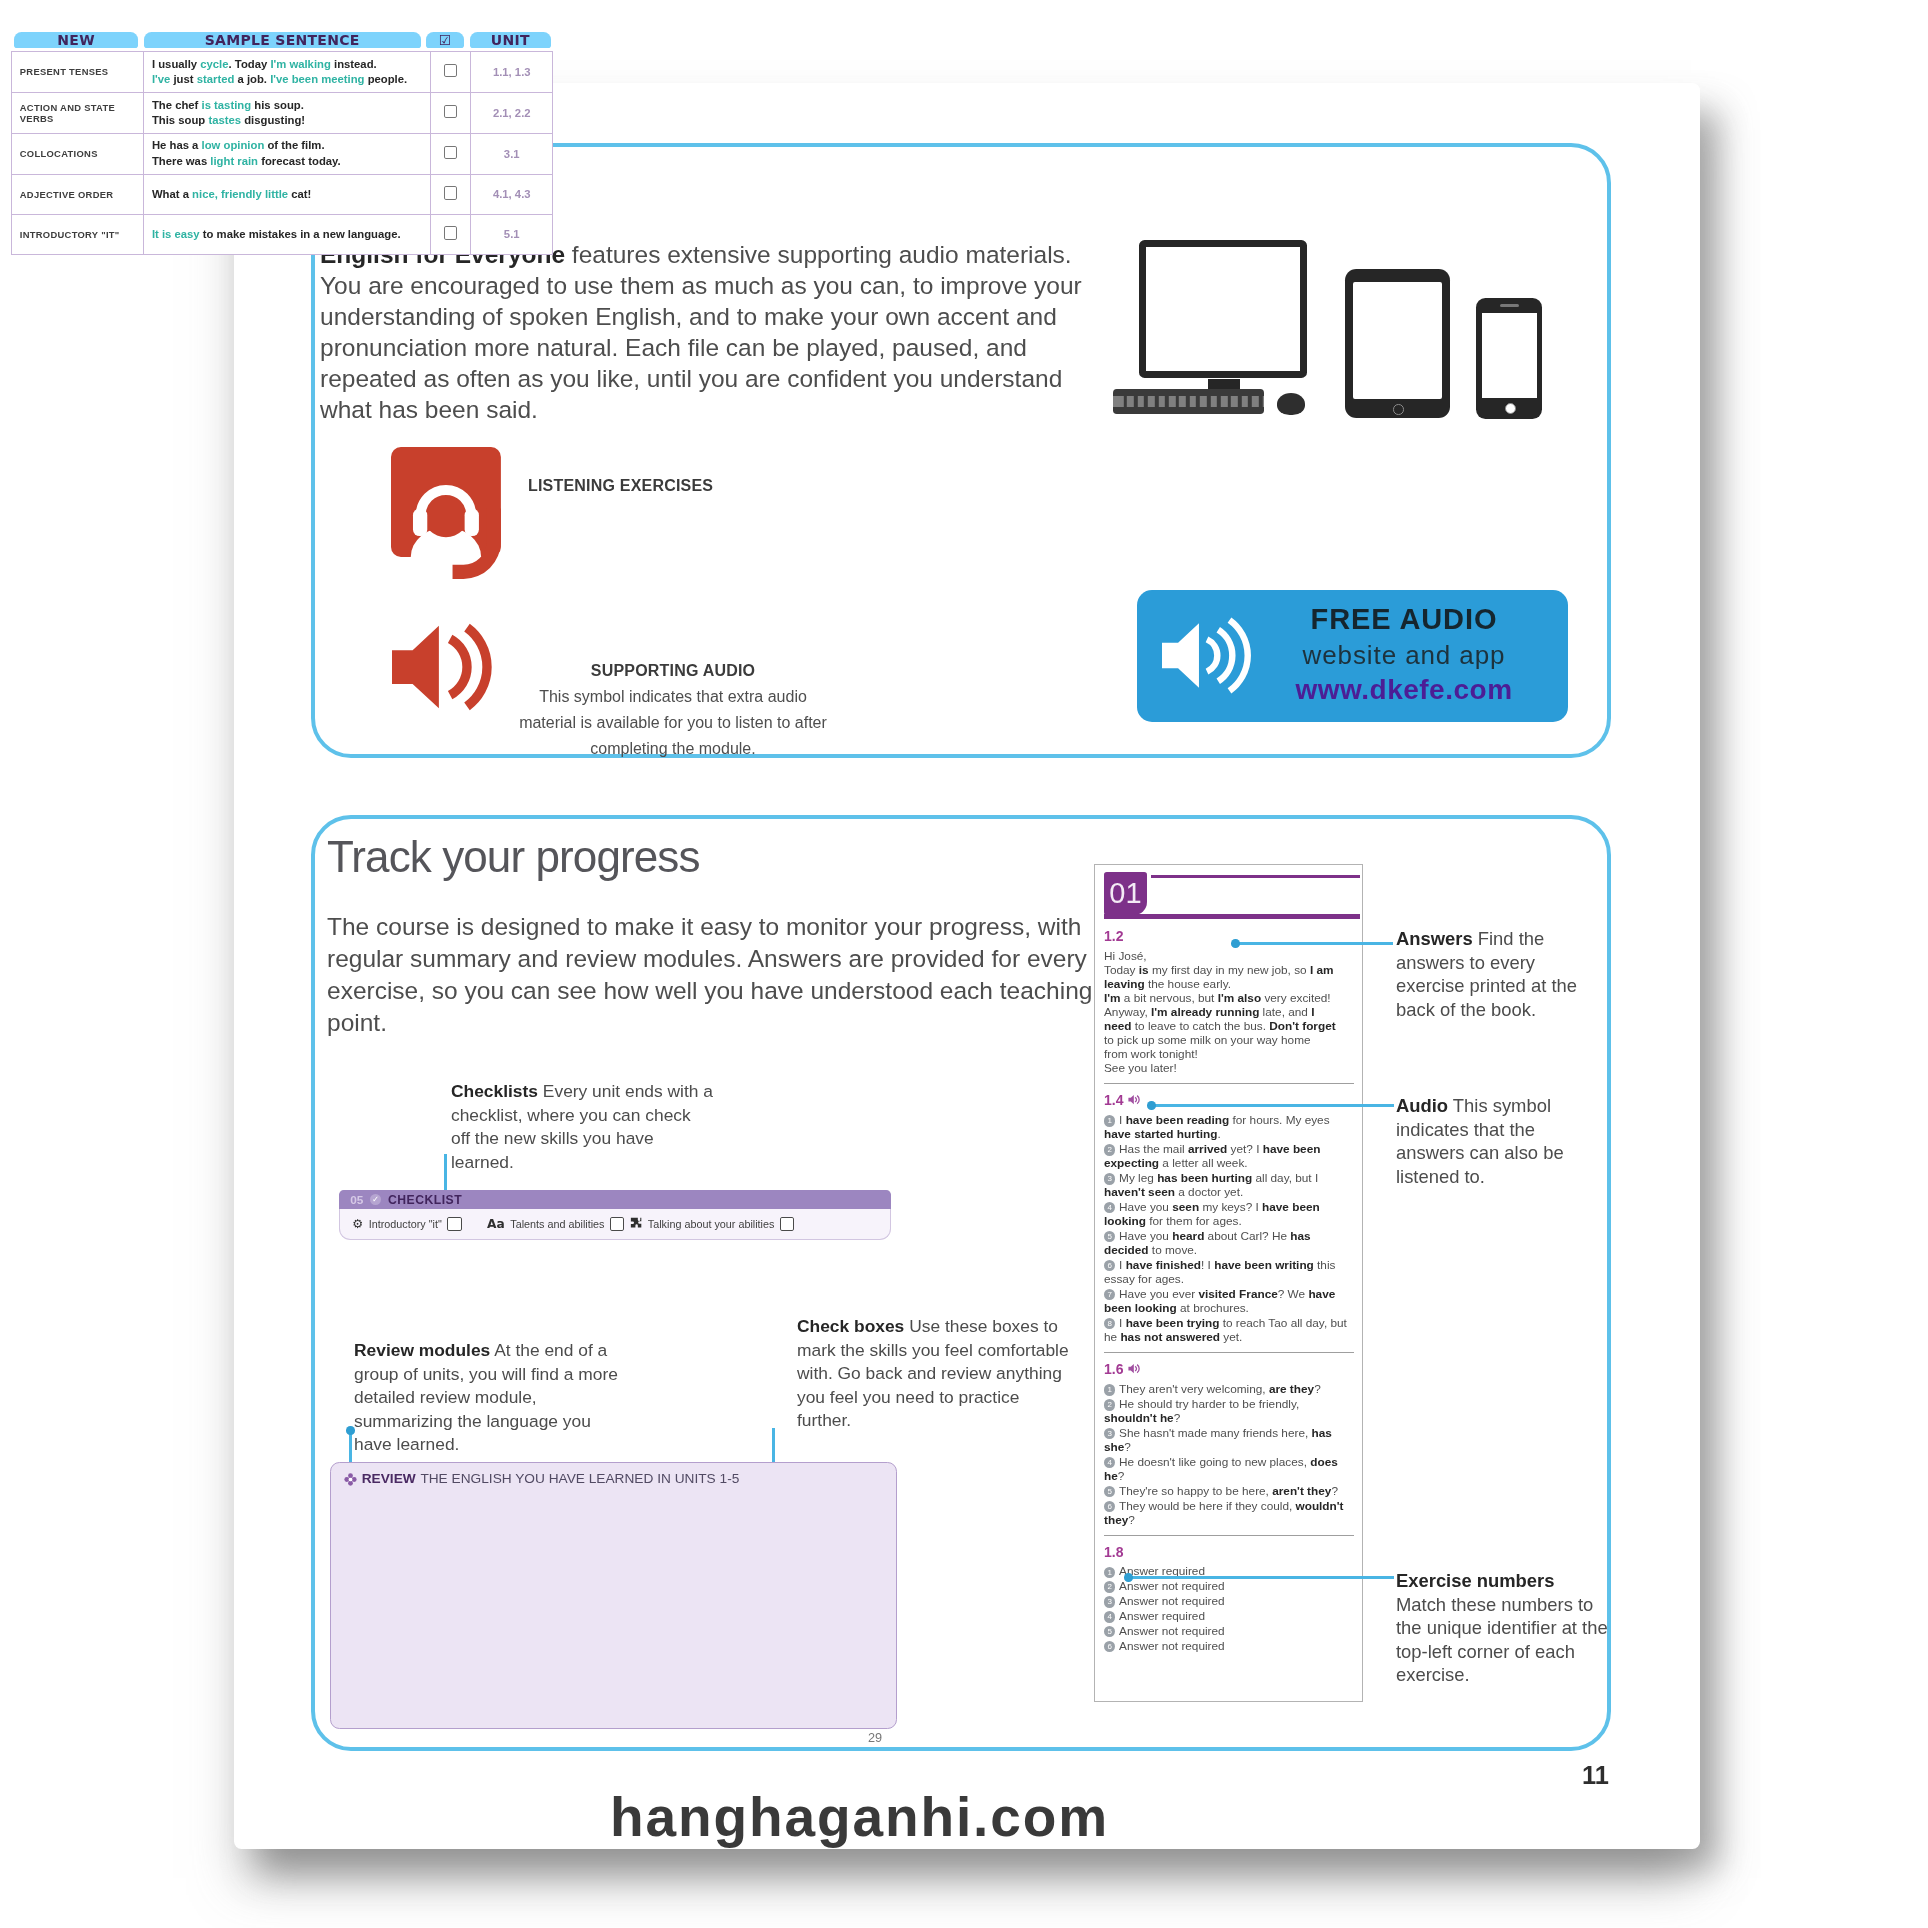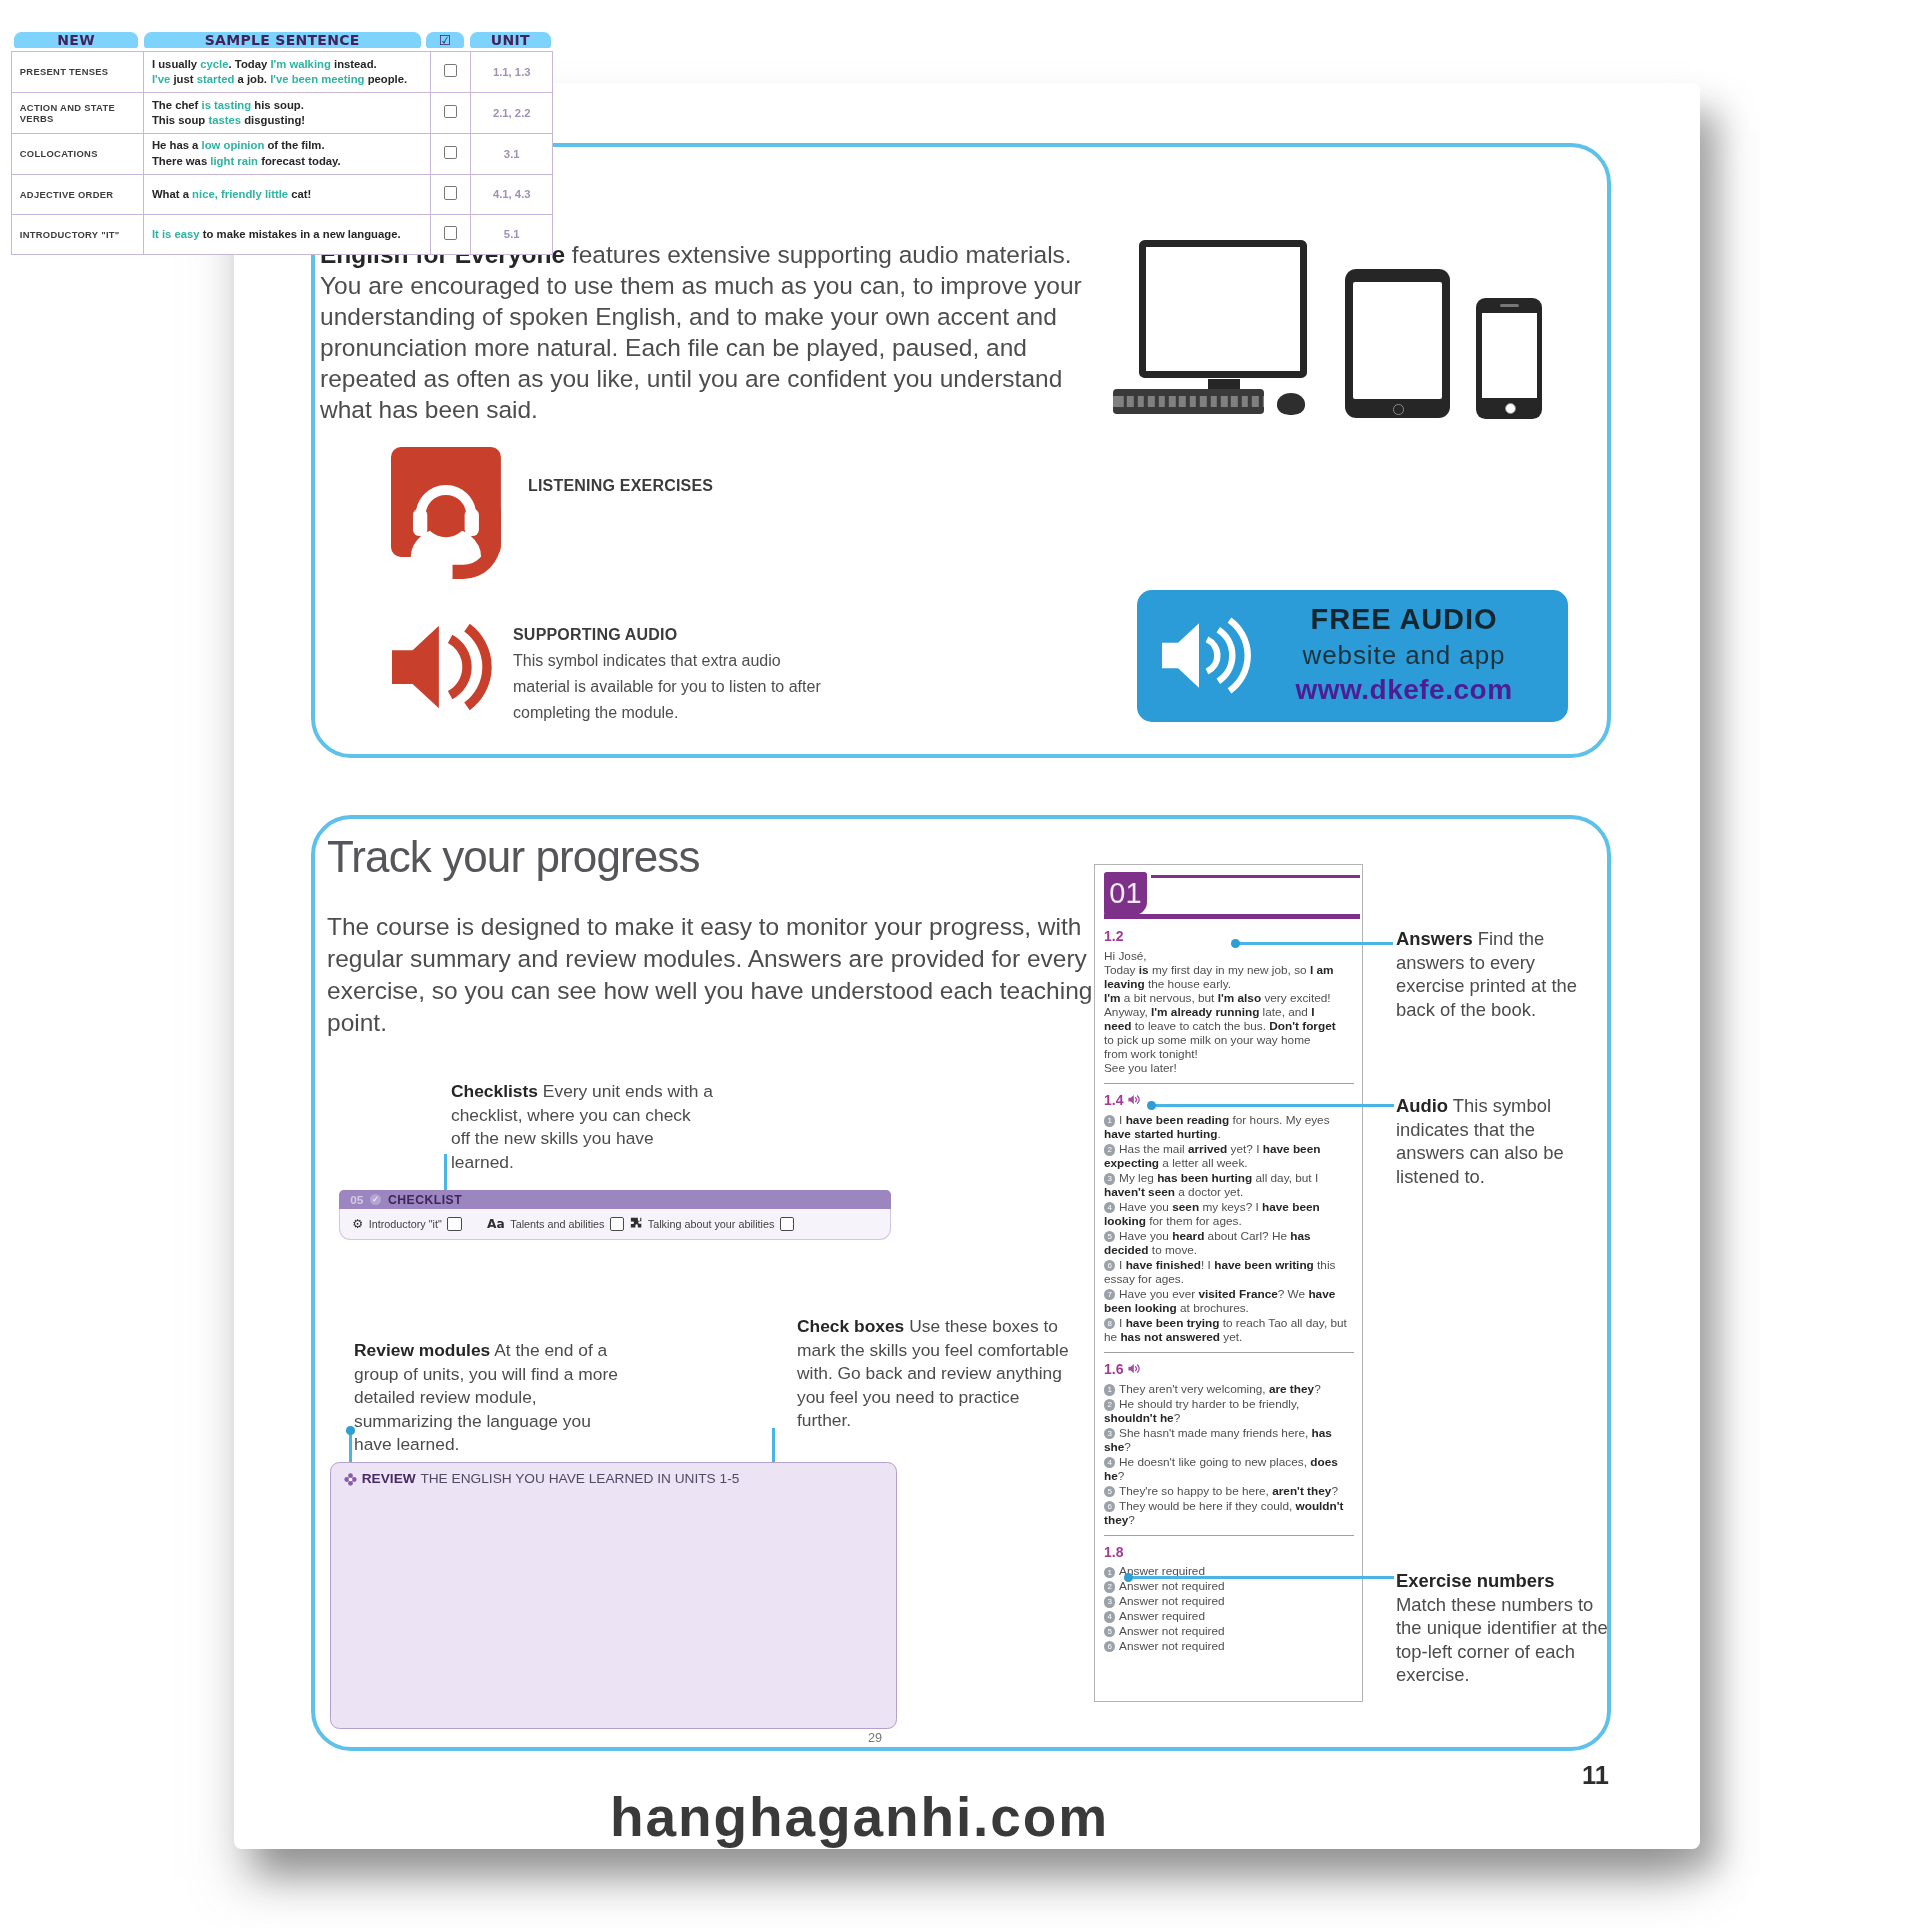--- a/index.html
+++ b/index.html
@@ -38,21 +38,21 @@
   .phone{left:1476px;top:298px;width:66px;height:121px;background:#262626;border-radius:9.4px;}
   .phone-screen{left:1482px;top:313px;width:55px;height:85px;background:#fff;}
   .phone-slit{left:1500px;top:304px;width:19px;height:2.8px;background:#777;border-radius:1.9px;}
   .phone-home{left:1505px;top:403px;width:9.4px;height:9.4px;border:1.4px solid #8a8a8a;border-radius:50%;background:#fff;}
 
   
   #listen-icon{left:391px;top:447px;width:111px;}
   #support-icon{left:392px;top:620px;width:105px;}
   .icon-text{position:absolute;width:320px;font-size:16px;line-height:26px;color:#4e4e4e;}
   #listen-text{left:513px;top:474px;margin-left:15px;}
-  #support-text{left:513px;top:623px;}
+  #support-text{left:513px;top:659px;text-align:center;}
   .icon-text h3{margin:0;font-size:16px;line-height:24.5px;color:#3b3b3b;letter-spacing:0.2px;}
 
   
   #free-audio{left:1137px;top:590px;width:431px;height:132px;background:#2b9cd8;border-radius:15px;}
   #fa-speaker{position:absolute;left:24.5px;top:26px;}
   .fa-text{position:absolute;left:121px;top:13px;width:292px;text-align:center;color:#15262f;}
   .fa-l1{font-size:29px;font-weight:bold;letter-spacing:0.9px;}
   .fa-l2{font-size:26px;margin-top:3.8px;letter-spacing:0.9px;color:#1d323d;}
   .fa-l3{font-size:28px;font-weight:bold;margin-top:2.8px;letter-spacing:0.5px;color:#4c1d95;}
 

